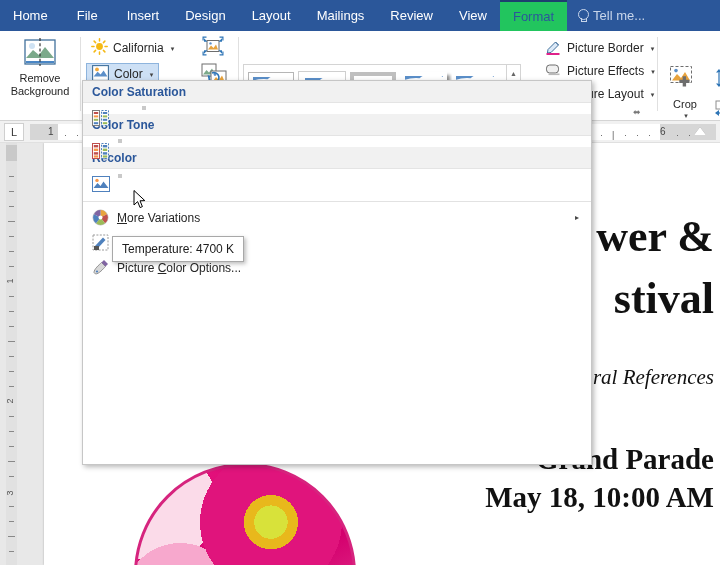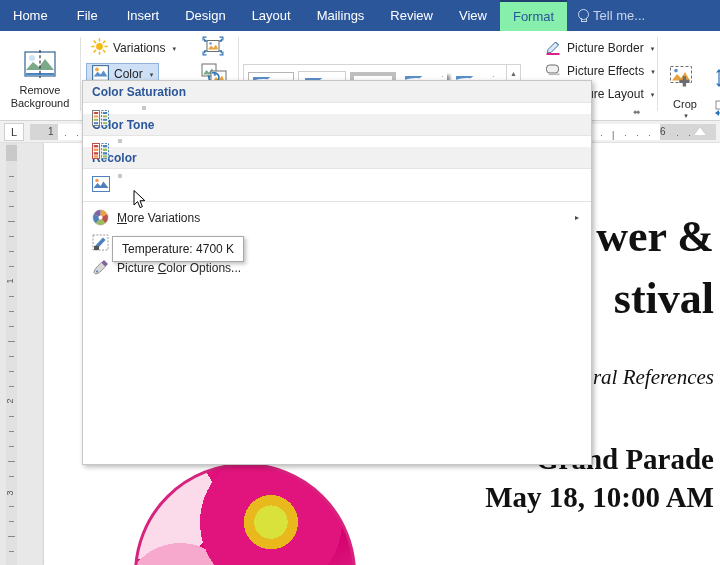--- a/index.html
+++ b/index.html
@@ -16,21 +16,21 @@
     position: absolute; left: 0; top: 0; width: 720px; height: 31px;
     background: #2b579a;
   }
   .tabs { display: flex; align-items: flex-end; height: 31px; }
   .tab {
     color: #ffffff; font-size: 13px; line-height: 31px;
     padding: 0 13px; height: 31px; white-space: nowrap; cursor: default;
   }
   .tab.file { padding: 0 16px; }
   .tab.active {
-    background: #86efac; color: #2b579a; font-weight: normal;
+    background: #22c55e; color: #2b579a; font-weight: normal;
     border-top: 2px solid #1e3f6f; height: 31px; line-height: 29px;
   }
   .tab.tellme { color: #c7d5ea; display:flex; align-items:center; gap:5px; padding-left: 10px;}
   .bulb { display:inline-block; width:11px; height:13px; position:relative; }
   .bulb::before {
     content:""; position:absolute; left:1px; top:0; width:9px; height:9px;
     border:1.4px solid #c7d5ea; border-radius:50%;
   }
   .bulb::after {
     content:""; position:absolute; left:3.5px; top:9px; width:4px; height:3px;
@@ -47,21 +47,21 @@
   .rgroup .glabel {
     position: absolute; bottom: 1px; width: 100%; text-align: center;
     font-size: 14px; color: #666; white-space: nowrap;
   }
   .vsep {
     position: absolute; top: 6px; width: 1px; height: 74px; background: #e0e0e0;
   }
 
   
   .bigbtn {
-    position: absolute; left: 4px; top: 16px; width: 72px; height: 80px;
+    position: absolute; left: 4px; top: 4px; width: 72px; height: 80px;
     text-align: center; cursor: default;
   }
   .bigbtn .lbl { font-size: 11px; color: #262626; line-height: 13px; margin-top: 3px; }
   .rb-icon {
     width: 38px; height: 32px; margin: 2px auto 0; position: relative;
   }
 
   
   .sbtn {
     position: absolute; display: flex; align-items: center; gap: 5px;
@@ -275,21 +275,21 @@
                 <line x1="8.5" y1="14" x2="8.5" y2="16.2"></line>
               <line x1="0.8" y1="8.5" x2="3" y2="8.5"></line>
                 <line x1="14" y1="8.5" x2="16.2" y2="8.5"></line>
               <line x1="3.1" y1="3.1" x2="4.6" y2="4.6"></line>
                 <line x1="12.4" y1="12.4" x2="13.9" y2="13.9"></line>
               <line x1="13.9" y1="3.1" x2="12.4" y2="4.6"></line>
                 <line x1="4.6" y1="12.4" x2="3.1" y2="13.9"></line>
             </g>
           </svg>
         </span>
-        <span>Variations</span>
+        <span>California</span>
         <span class="caret">▾</span>
       </div>
 
       <div class="sbtn sel" style="left:86px; top:32px;">
         <span>
           <svg width="17" height="16" viewBox="0 0 17 16">
             <rect x="0.6" y="0.6" width="15.8" height="14.8" fill="#fff" stroke="#41709c" stroke-width="1.1"></rect>
             <path d="M1.6 11.5 L5.6 6.8 L8.6 9.6 L11.6 5.5 L15.4 11.5 Z" fill="#5b8fc9"></path>
             <circle cx="5" cy="4.4" r="1.9" fill="#f2a93b"></circle>
           </svg>

